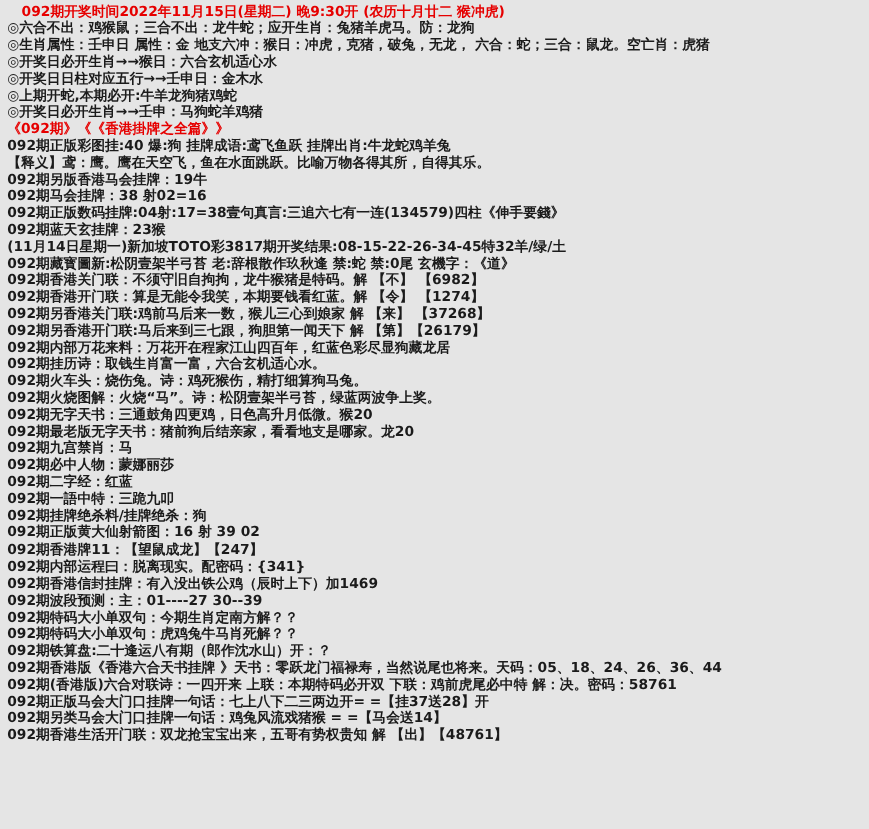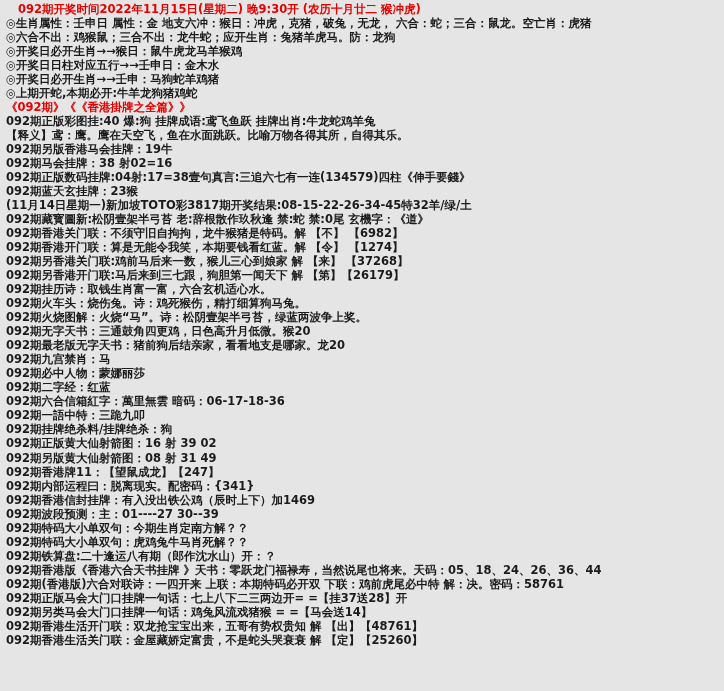--- a/index.html
+++ b/index.html
@@ -34,59 +34,57 @@
   .ln.indent {
     padding-left: 12px;
   }
 </style>
 </head>
 <body>
 
 <div class="page">
   <div class="doc">
     <div class="ln red indent">092期开奖时间2022年11月15日(星期二) 晚9:30开 (农历十月廿二 猴冲虎)</div>
+    <div class="ln">◎六合不出：鸡猴鼠；三合不出：龙牛蛇；应开生肖：兔猪羊虎马。防：龙狗</div>
     <div class="ln">◎生肖属性：壬申日 属性：金 地支六冲：猴日：冲虎，克猪，破兔，无龙， 六合：蛇；三合：鼠龙。空亡肖：虎猪</div>
-    <div class="ln">◎六合不出：鸡猴鼠；三合不出：龙牛蛇；应开生肖：兔猪羊虎马。防：龙狗</div>
-    <div class="ln">◎开奖日必开生肖→→猴日：鼠牛虎龙马羊猴鸡</div>
+    <div class="ln">◎开奖日必开生肖→→猴日：六合玄机适心水</div>
     <div class="ln">◎开奖日日柱对应五行→→壬申日：金木水</div>
+    <div class="ln">◎上期开蛇,本期必开:牛羊龙狗猪鸡蛇</div>
     <div class="ln">◎开奖日必开生肖→→壬申：马狗蛇羊鸡猪</div>
-    <div class="ln">◎上期开蛇,本期必开:牛羊龙狗猪鸡蛇</div>
     <div class="ln red">《092期》《《香港掛牌之全篇》》</div>
     <div class="ln">092期正版彩图挂:40 爆:狗 挂牌成语:鸢飞鱼跃 挂牌出肖:牛龙蛇鸡羊兔</div>
     <div class="ln">【释义】鸢：鹰。鹰在天空飞，鱼在水面跳跃。比喻万物各得其所，自得其乐。</div>
     <div class="ln">092期另版香港马会挂牌：19牛</div>
     <div class="ln">092期马会挂牌：38 射02=16</div>
     <div class="ln">092期正版数码挂牌:04射:17=38壹句真言:三追六七有一连(134579)四柱《伸手要錢》</div>
     <div class="ln">092期蓝天玄挂牌：23猴</div>
     <div class="ln">(11月14日星期一)新加坡TOTO彩3817期开奖结果:08-15-22-26-34-45特32羊/绿/土</div>
     <div class="ln">092期藏寳圖新:松阴壹架半弓苔 老:辞根散作玖秋逢 禁:蛇 禁:0尾 玄機字：《道》</div>
     <div class="ln">092期香港关门联：不须守旧自拘拘，龙牛猴猪是特码。解 【不】 【6982】</div>
     <div class="ln">092期香港开门联：算是无能令我笑，本期要钱看红蓝。解 【令】 【1274】</div>
     <div class="ln">092期另香港关门联:鸡前马后来一数，猴儿三心到娘家 解 【来】 【37268】</div>
     <div class="ln">092期另香港开门联:马后来到三七跟，狗胆第一闻天下 解 【第】【26179】</div>
+    <div class="ln">092期内部万花来料：万花开在程家江山四百年，红蓝色彩尽显狗藏龙居</div>
     <div class="ln">092期挂历诗：取钱生肖富一富，六合玄机适心水。</div>
     <div class="ln">092期火车头：烧伤兔。诗：鸡死猴伤，精打细算狗马兔。</div>
     <div class="ln">092期火烧图解：火烧“马”。诗：松阴壹架半弓苔，绿蓝两波争上奖。</div>
     <div class="ln">092期无字天书：三通鼓角四更鸡，日色高升月低微。猴20</div>
     <div class="ln">092期最老版无字天书：猪前狗后结亲家，看看地支是哪家。龙20</div>
     <div class="ln">092期九宫禁肖：马</div>
     <div class="ln">092期必中人物：蒙娜丽莎</div>
     <div class="ln">092期二字经：红蓝</div>
-    <div class="ln">092期六合信箱紅字：萬里無雲 暗码：06-17-18-36</div>
     <div class="ln">092期一語中特：三跪九叩</div>
     <div class="ln">092期挂牌绝杀料/挂牌绝杀：狗</div>
     <div class="ln">092期正版黄大仙射箭图：16 射 39 02</div>
-    <div class="ln">092期另版黄大仙射箭图：08 射 31 49</div>
     <div class="ln">092期香港牌11：【望鼠成龙】【247】</div>
     <div class="ln">092期内部运程曰：脱离现实。配密码：{341}</div>
     <div class="ln">092期香港信封挂牌：有入没出铁公鸡（辰时上下）加1469</div>
     <div class="ln">092期波段预测：主：01----27 30--39</div>
     <div class="ln">092期特码大小单双句：今期生肖定南方解？？</div>
     <div class="ln">092期特码大小单双句：虎鸡兔牛马肖死解？？</div>
     <div class="ln">092期铁算盘:二十逢运八有期（郎作沈水山）开：？</div>
     <div class="ln">092期香港版《香港六合天书挂牌 》天书：零跃龙门福禄寿，当然说尾也将来。天码：05、18、24、26、36、44</div>
     <div class="ln">092期(香港版)六合对联诗：一四开来 上联：本期特码必开双 下联：鸡前虎尾必中特 解：决。密码：58761</div>
     <div class="ln">092期正版马会大门口挂牌一句话：七上八下二三两边开= =【挂37送28】开</div>
     <div class="ln">092期另类马会大门口挂牌一句话：鸡兔风流戏猪猴 = =【马会送14】</div>
     <div class="ln">092期香港生活开门联：双龙抢宝宝出来，五哥有势权贵知 解 【出】【48761】</div>
-    <div class="ln">092期香港生活关门联：金屋藏娇定富贵，不是蛇头哭衰衰 解 【定】【25260】</div>
   </div>
 </div>
 
 </body></html>

